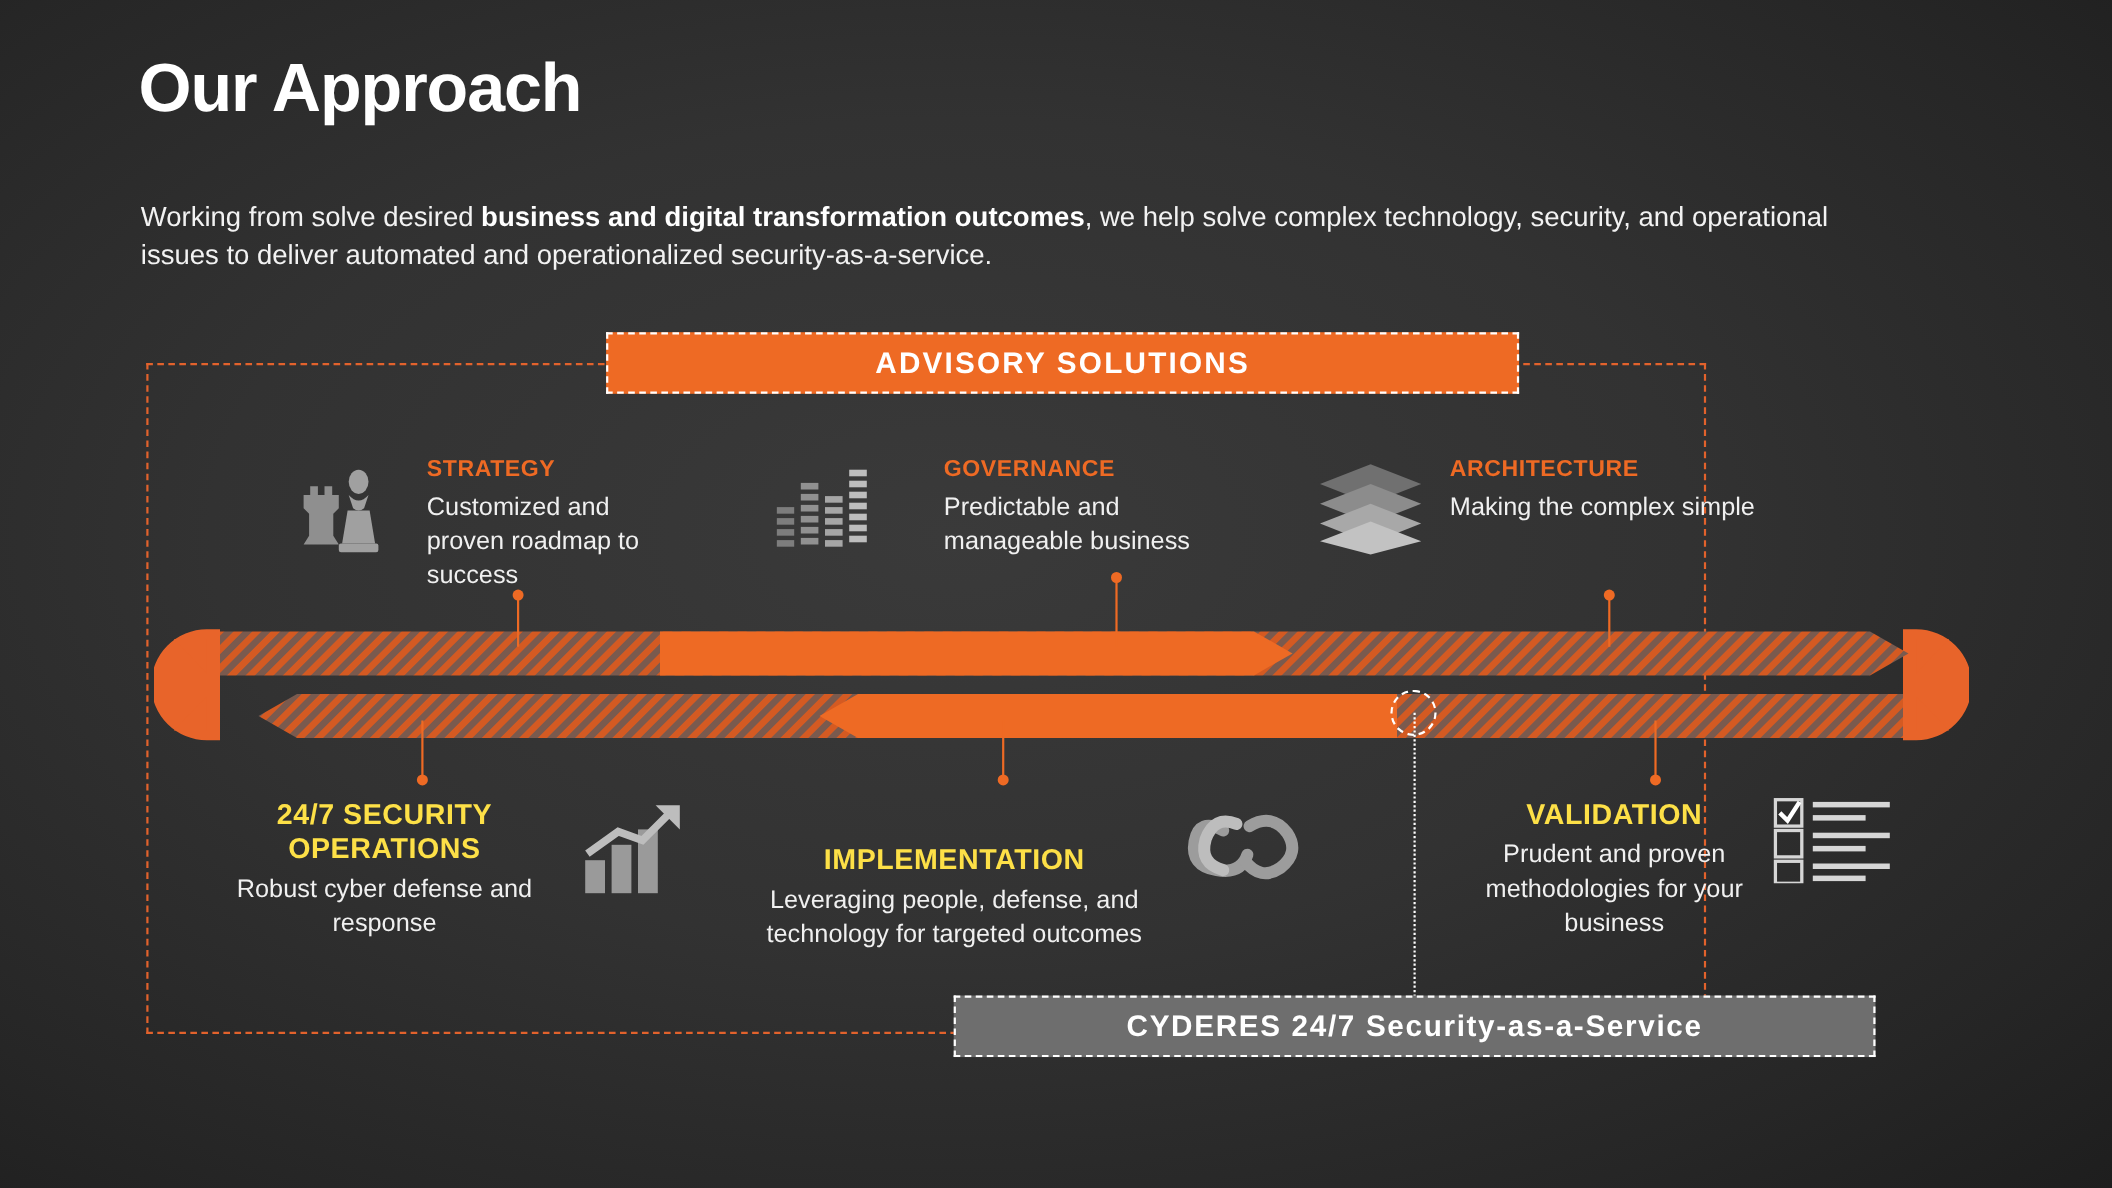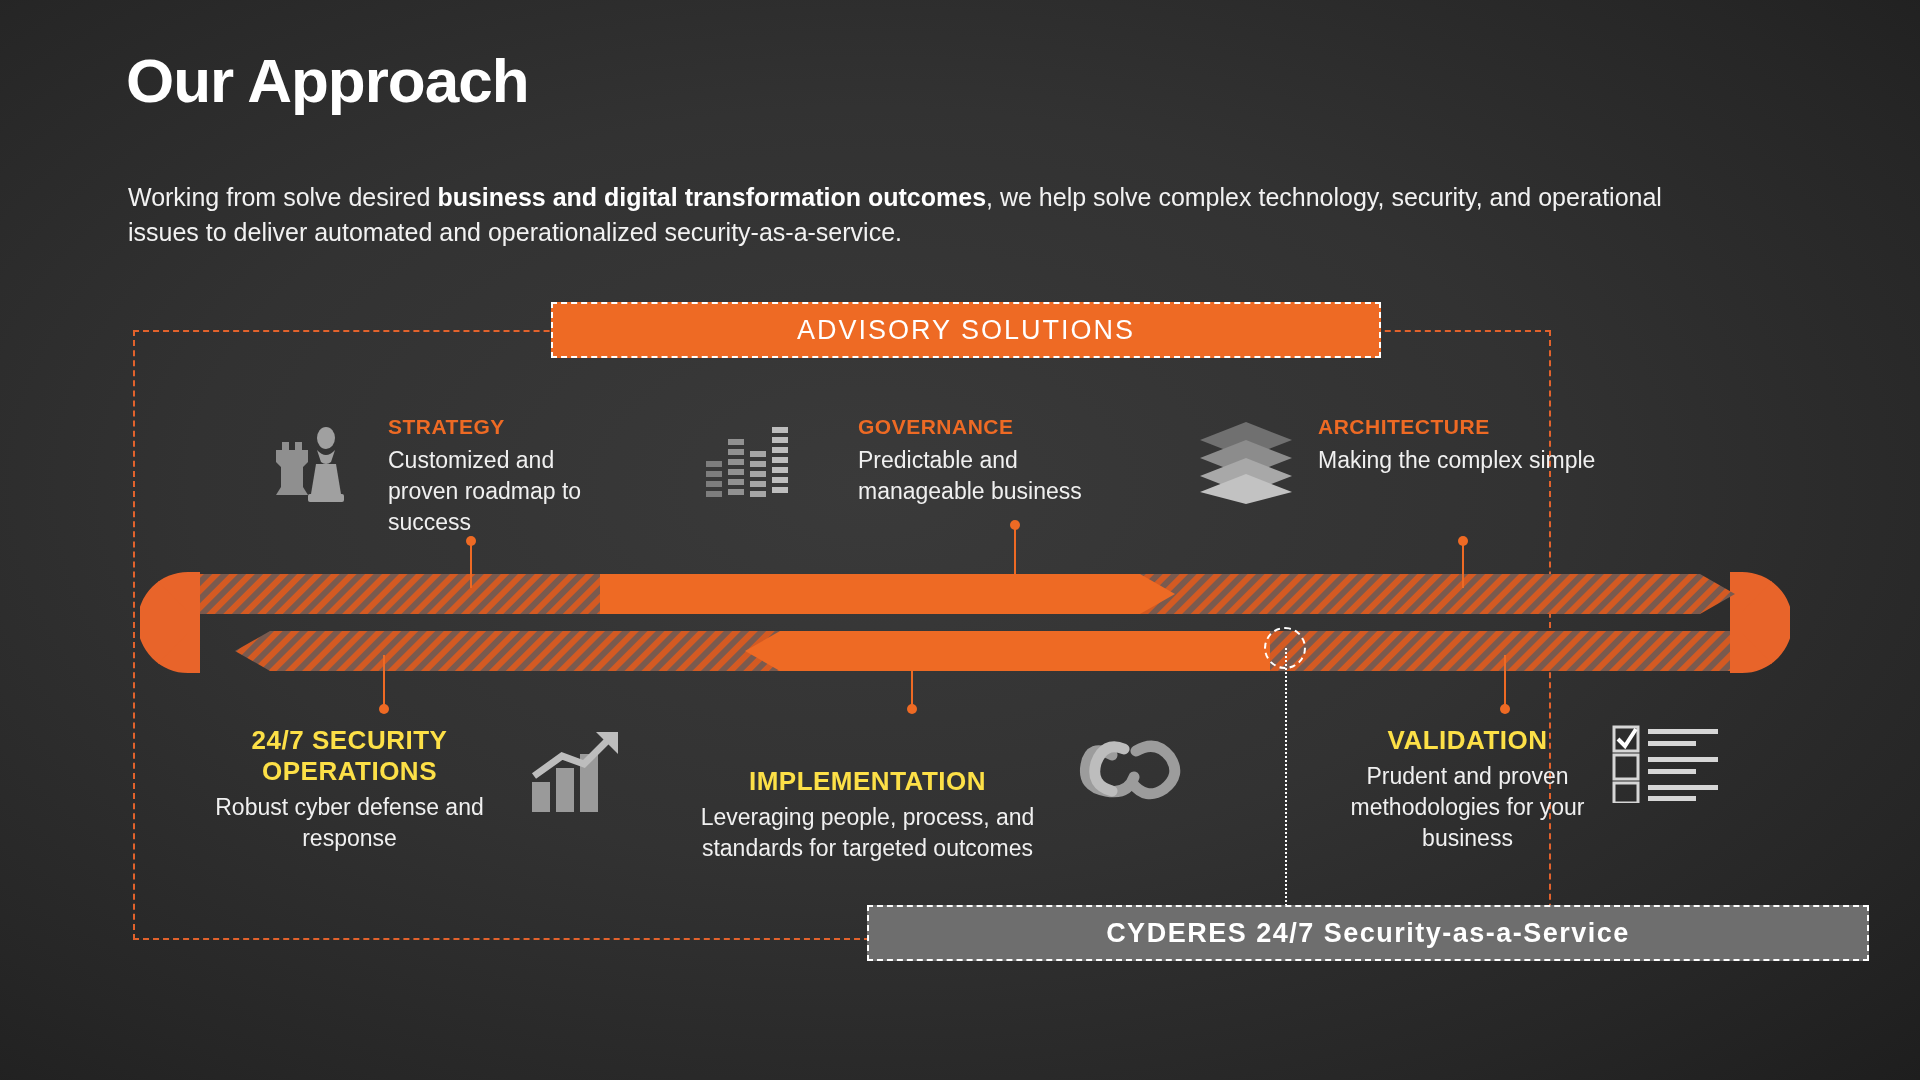--- a/index.html
+++ b/index.html
@@ -59,30 +59,30 @@
     width: 830px;
     height: 56px;
     background: #ee6a24;
     border: 2px dashed #ffffff;
     box-sizing: border-box;
     display: flex;
     align-items: center;
     justify-content: center;
     letter-spacing: 2px;
     font-size: 27px;
-    font-weight: normal;
+    font-weight: bold;
     color: #ffffff;
   }
 
   
   .cyderes-banner {
     position: absolute;
     left: 867px;
     top: 905px;
-    width: 1002px;
+    width: 838px;
     height: 56px;
     background: #6e6e6e;
     border: 2px dashed #ffffff;
     box-sizing: border-box;
     display: flex;
     align-items: center;
     justify-content: center;
     letter-spacing: 1.5px;
     font-size: 27px;
     font-weight: bold;
@@ -320,21 +320,21 @@
     <rect x="4" y="52" width="18" height="30" fill="#9a9a9a"></rect>
     <rect x="28" y="38" width="18" height="44" fill="#9a9a9a"></rect>
     <rect x="52" y="24" width="18" height="58" fill="#9a9a9a"></rect>
     <path d="M6 46 L34 26 L56 34 L84 6" stroke="#bdbdbd" stroke-width="7" fill="none"></path>
     <path d="M68 2 L90 2 L90 24 Z" fill="#bdbdbd"></path>
   </svg>
 </div>
 
 <div class="bot-item" id="bot-implementation">
   <div class="head">IMPLEMENTATION</div>
-  <div class="desc">Leveraging people, process, and standards for targeted outcomes</div>
+  <div class="desc">Leveraging people, defense, and technology for targeted outcomes</div>
 </div>
 <div class="bot-icon" id="icon-implementation">
   <svg width="110" height="72" viewBox="0 0 110 72" xmlns="http://www.w3.org/2000/svg">
     <g fill="none" stroke="#9c9c9c" stroke-width="11" stroke-linecap="round">
       <path d="M34 20 q-22 -12 -26 10 q-4 22 20 26 q22 4 28 -14"></path>
       <path d="M58 16 q20 -12 34 6 q12 18 -6 32 q-18 12 -32 -6"></path>
     </g>
     <g fill="none" stroke="#bdbdbd" stroke-width="11" stroke-linecap="round">
       <path d="M46 14 q-20 -8 -28 14 q-6 22 16 28"></path>
     </g>

